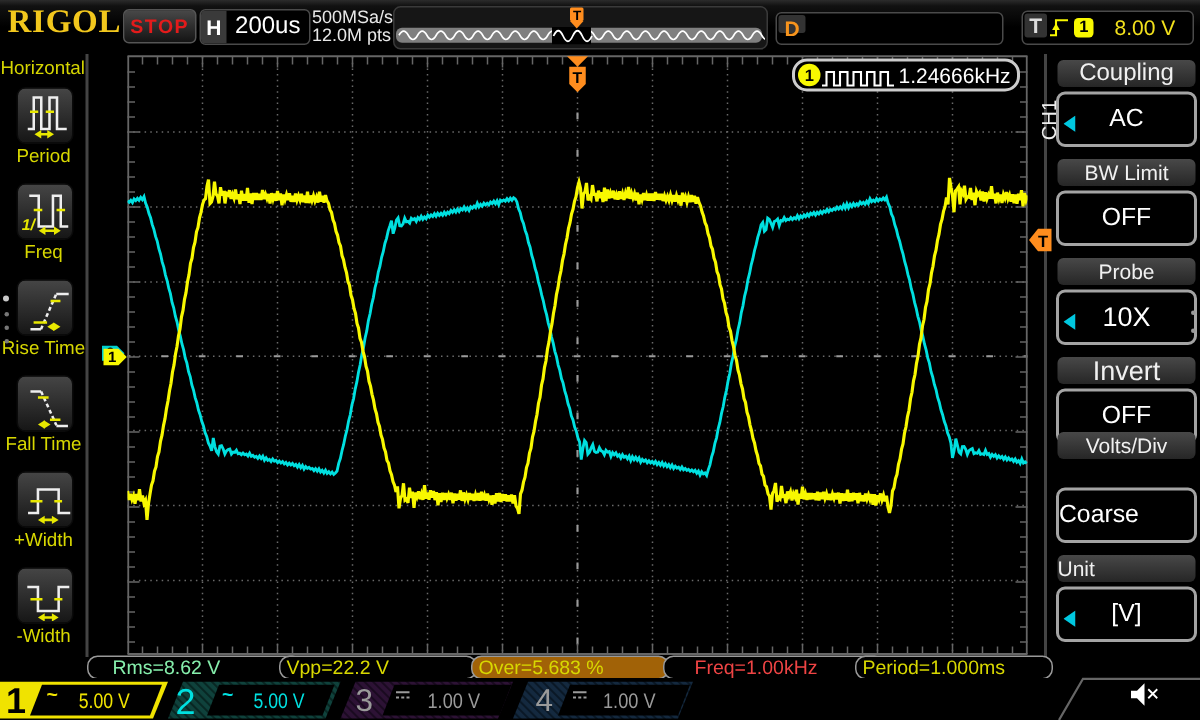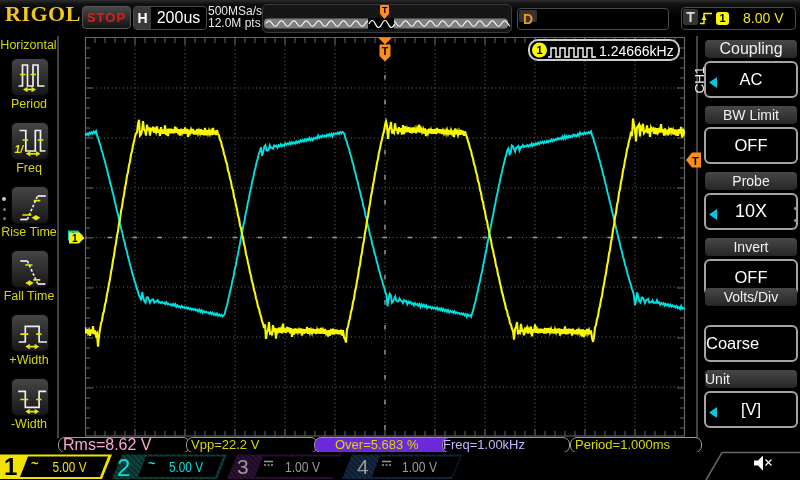--- a/index.html
+++ b/index.html
@@ -170,39 +170,39 @@
 <svg class="abs" style="left:709px;top:77px" width="8" height="11" viewBox="0 0 8 11">
     <polygon points="8,0 8,11 0,5.5" fill="#00c8e0"></polygon>
   </svg>
 <div class="abs" style="left:705px;top:106px;width:92px;height:18px;border-radius:4px;background:linear-gradient(#484848,#262626);color:#f0f0f0;font-size:14px;text-align:center;line-height:18px">BW Limit</div>
 <div class="abs" style="left:704px;top:127px;width:90px;height:33px;border-radius:6px;border:2px solid #a4a4a4;background:#000;color:#fff;font-size:16.5px;text-align:center;line-height:33px">OFF</div>
 <div class="abs" style="left:705px;top:172px;width:92px;height:18px;border-radius:4px;background:linear-gradient(#484848,#262626);color:#f0f0f0;font-size:14px;text-align:center;line-height:18px">Probe</div>
 <div class="abs" style="left:704px;top:193px;width:90px;height:33px;border-radius:6px;border:2px solid #a4a4a4;background:#000;color:#fff;font-size:18px;text-align:center;line-height:33px">10X</div>
 <svg class="abs" style="left:709px;top:209px" width="8" height="11" viewBox="0 0 8 11">
     <polygon points="8,0 8,11 0,5.5" fill="#00c8e0"></polygon>
   </svg>
-<div class="abs" style="left:705px;top:238px;width:92px;height:18px;border-radius:4px;background:linear-gradient(#484848,#262626);color:#f0f0f0;font-size:14px;text-align:center;line-height:18px">Invert</div>
+<div class="abs" style="left:705px;top:238px;width:92px;height:18px;border-radius:4px;background:linear-gradient(#484848,#262626);color:#f0f0f0;font-size:18px;text-align:center;line-height:18px">Invert</div>
 <div class="abs" style="left:704px;top:259px;width:90px;height:33px;border-radius:6px;border:2px solid #a4a4a4;background:#000;color:#fff;font-size:16.5px;text-align:center;line-height:33px">OFF</div>
 <div class="abs" style="left:705px;top:288px;width:92px;height:18px;border-radius:4px;background:linear-gradient(#484848,#262626);color:#f0f0f0;font-size:14px;text-align:center;line-height:18px">Volts/Div</div>
 <div class="abs" style="left:704px;top:325px;width:90px;height:33px;border-radius:6px;border:2px solid #a4a4a4;background:#000;color:#fff;font-size:16.5px;text-align:left;line-height:33px">Coarse</div>
 <div class="abs" style="left:705px;top:370px;width:92px;height:18px;border-radius:4px;background:linear-gradient(#484848,#262626);color:#f0f0f0;font-size:14px;text-align:left;line-height:18px">Unit</div>
 <div class="abs" style="left:704px;top:391px;width:90px;height:33px;border-radius:6px;border:2px solid #a4a4a4;background:#000;color:#fff;font-size:16.5px;text-align:center;line-height:33px">[V]</div>
 <svg class="abs" style="left:709px;top:407px" width="8" height="11" viewBox="0 0 8 11">
     <polygon points="8,0 8,11 0,5.5" fill="#00c8e0"></polygon>
   </svg>
 <div class="abs" style="left:794px;top:207px;width:3px;height:3px;border-radius:50%;background:#999"></div>
 <div class="abs" style="left:794px;top:219px;width:3px;height:3px;border-radius:50%;background:#999"></div>
 <svg class="abs" style="left:685px;top:151px" width="18" height="18" viewBox="0 0 18 18">
   <polygon points="1,9 7,1.5 16,1.5 16,16.5 7,16.5" fill="#ff8d1e"></polygon>
   <text x="7" y="13.5" font-size="11" font-weight="bold" fill="#000">T</text>
 </svg>
-<div class="abs" style="left:58px;top:437px;width:126px;height:14px;border-radius:7px;border:1.5px solid #999;background:#000;color:#f9a8d4;font-size:16px;line-height:14px;padding-left:4px;white-space:nowrap">Rms=8.62 V</div>
+<div class="abs" style="left:58px;top:437px;width:126px;height:14px;border-radius:7px;border:1.5px solid #999;background:#000;color:#86efac;font-size:13px;line-height:14px;padding-left:16px;white-space:nowrap">Rms=8.62 V</div>
 <div class="abs" style="left:186px;top:437px;width:126px;height:14px;border-radius:7px;border:1.5px solid #999;background:#000;color:#d8d800;font-size:13px;line-height:14px;padding-left:4px;white-space:nowrap">Vpp=22.2 V</div>
-<div class="abs" style="left:314px;top:437px;width:126px;height:14px;border-radius:7px;border:1.5px solid #999;background:#6d28d9;color:#d8d800;font-size:13px;line-height:14px;padding-left:20px;white-space:nowrap">Over=5.683 %</div>
-<div class="abs" style="left:442px;top:437px;width:126px;height:14px;border-radius:7px;border:1.5px solid #999;background:#000;color:#c4b5fd;font-size:13px;line-height:14px;padding-left:0;white-space:nowrap">Freq=1.00kHz</div>
+<div class="abs" style="left:314px;top:437px;width:126px;height:14px;border-radius:7px;border:1.5px solid #999;background:#a16207;color:#d8d800;font-size:13px;line-height:14px;padding-left:4px;white-space:nowrap">Over=5.683 %</div>
+<div class="abs" style="left:442px;top:437px;width:126px;height:14px;border-radius:7px;border:1.5px solid #999;background:#000;color:#ef4444;font-size:13px;line-height:14px;padding-left:20px;white-space:nowrap">Freq=1.00kHz</div>
 <div class="abs" style="left:570px;top:437px;width:126px;height:14px;border-radius:7px;border:1.5px solid #999;background:#000;color:#d8d800;font-size:13px;line-height:14px;padding-left:4px;white-space:nowrap">Period=1.000ms</div>
 
 <div class="abs" style="left:0;top:452px;width:800px;height:28px;background:#000"></div>
 <svg class="abs" style="left:0;top:452px" width="800" height="28" viewBox="0 0 28 28" preserveAspectRatio="none"></svg>
 <svg class="abs" style="left:0;top:450px" width="800" height="30" viewBox="0 0 800 30">
   <defs>
     <pattern id="h2" width="4" height="4" patternUnits="userSpaceOnUse" patternTransform="rotate(-45)">
       <rect width="4" height="4" fill="#0f423c"></rect>
         <rect width="1.4" height="4" fill="#082723"></rect>
     </pattern>

